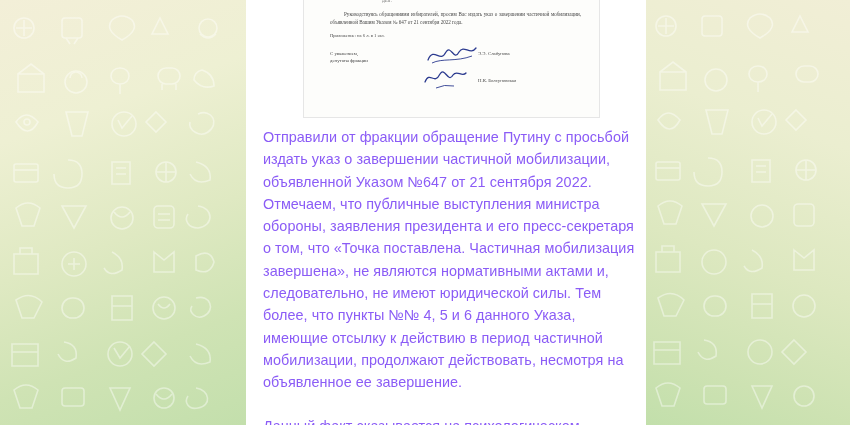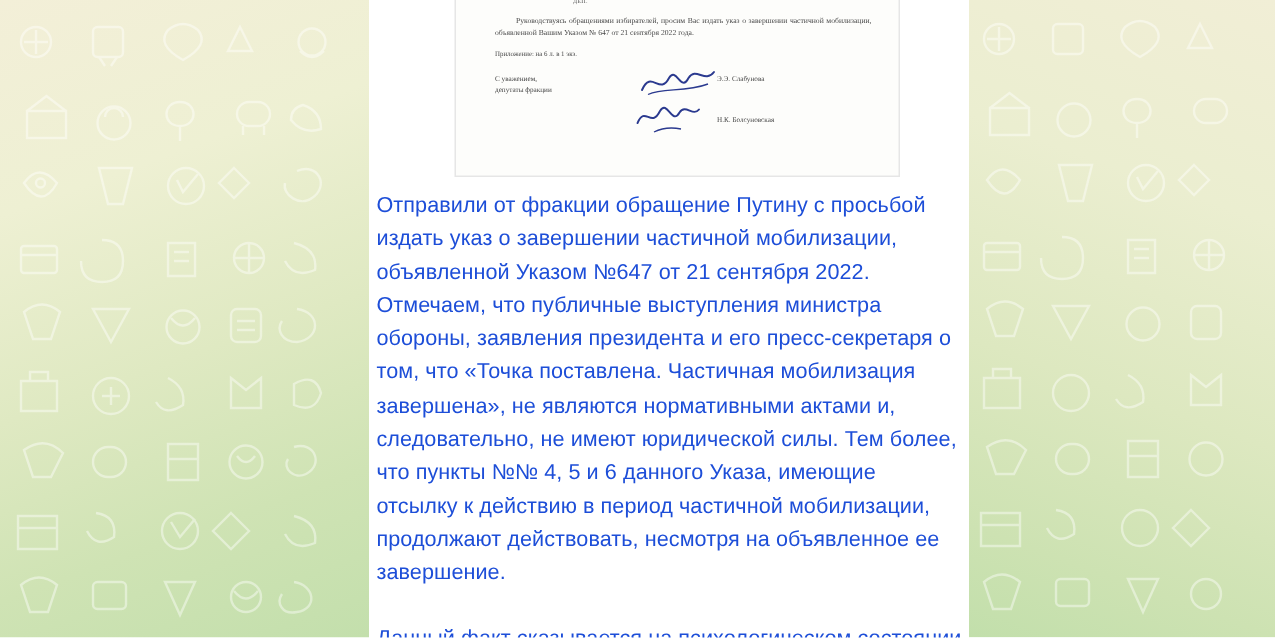--- a/index.html
+++ b/index.html
@@ -137,22 +137,22 @@
     left: 0;
     top: 126px;
     width: 400px;
     padding: 0 5px 0 5px;
     box-sizing: border-box;
   }
   .post-para {
     font-family: "Liberation Sans", sans-serif;
     font-size: 14.4px;
     line-height: 22.3px;
-    color: #1d4ed8;
-    margin: 0 0 21px 0;
+    color: #8b5cf6;
+    margin: 0 0 21px 12px;
     letter-spacing: .05px;
   }
 </style>
 </head>
 <body>
 
 <div class="page">
 
   <div class="bg-left">
     <div class="bg-grad-left"></div>

